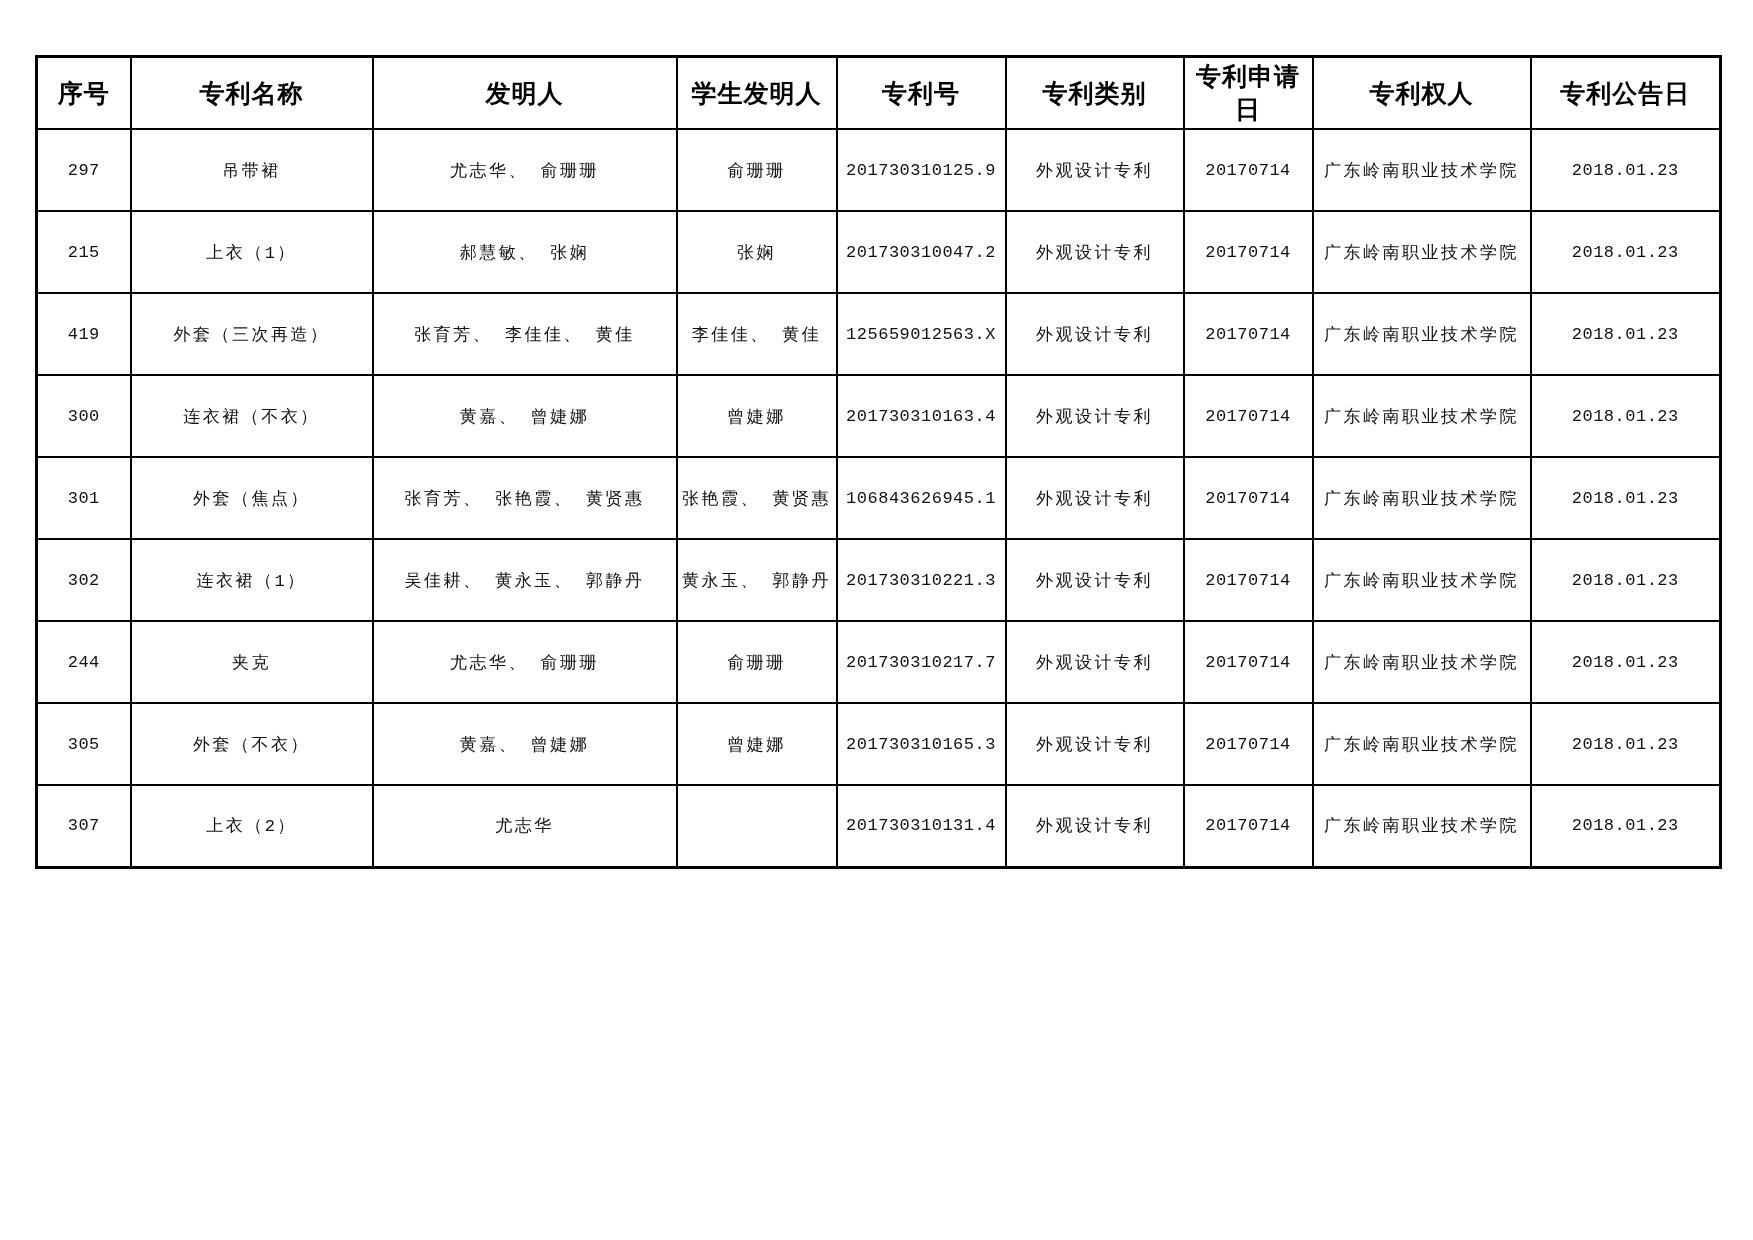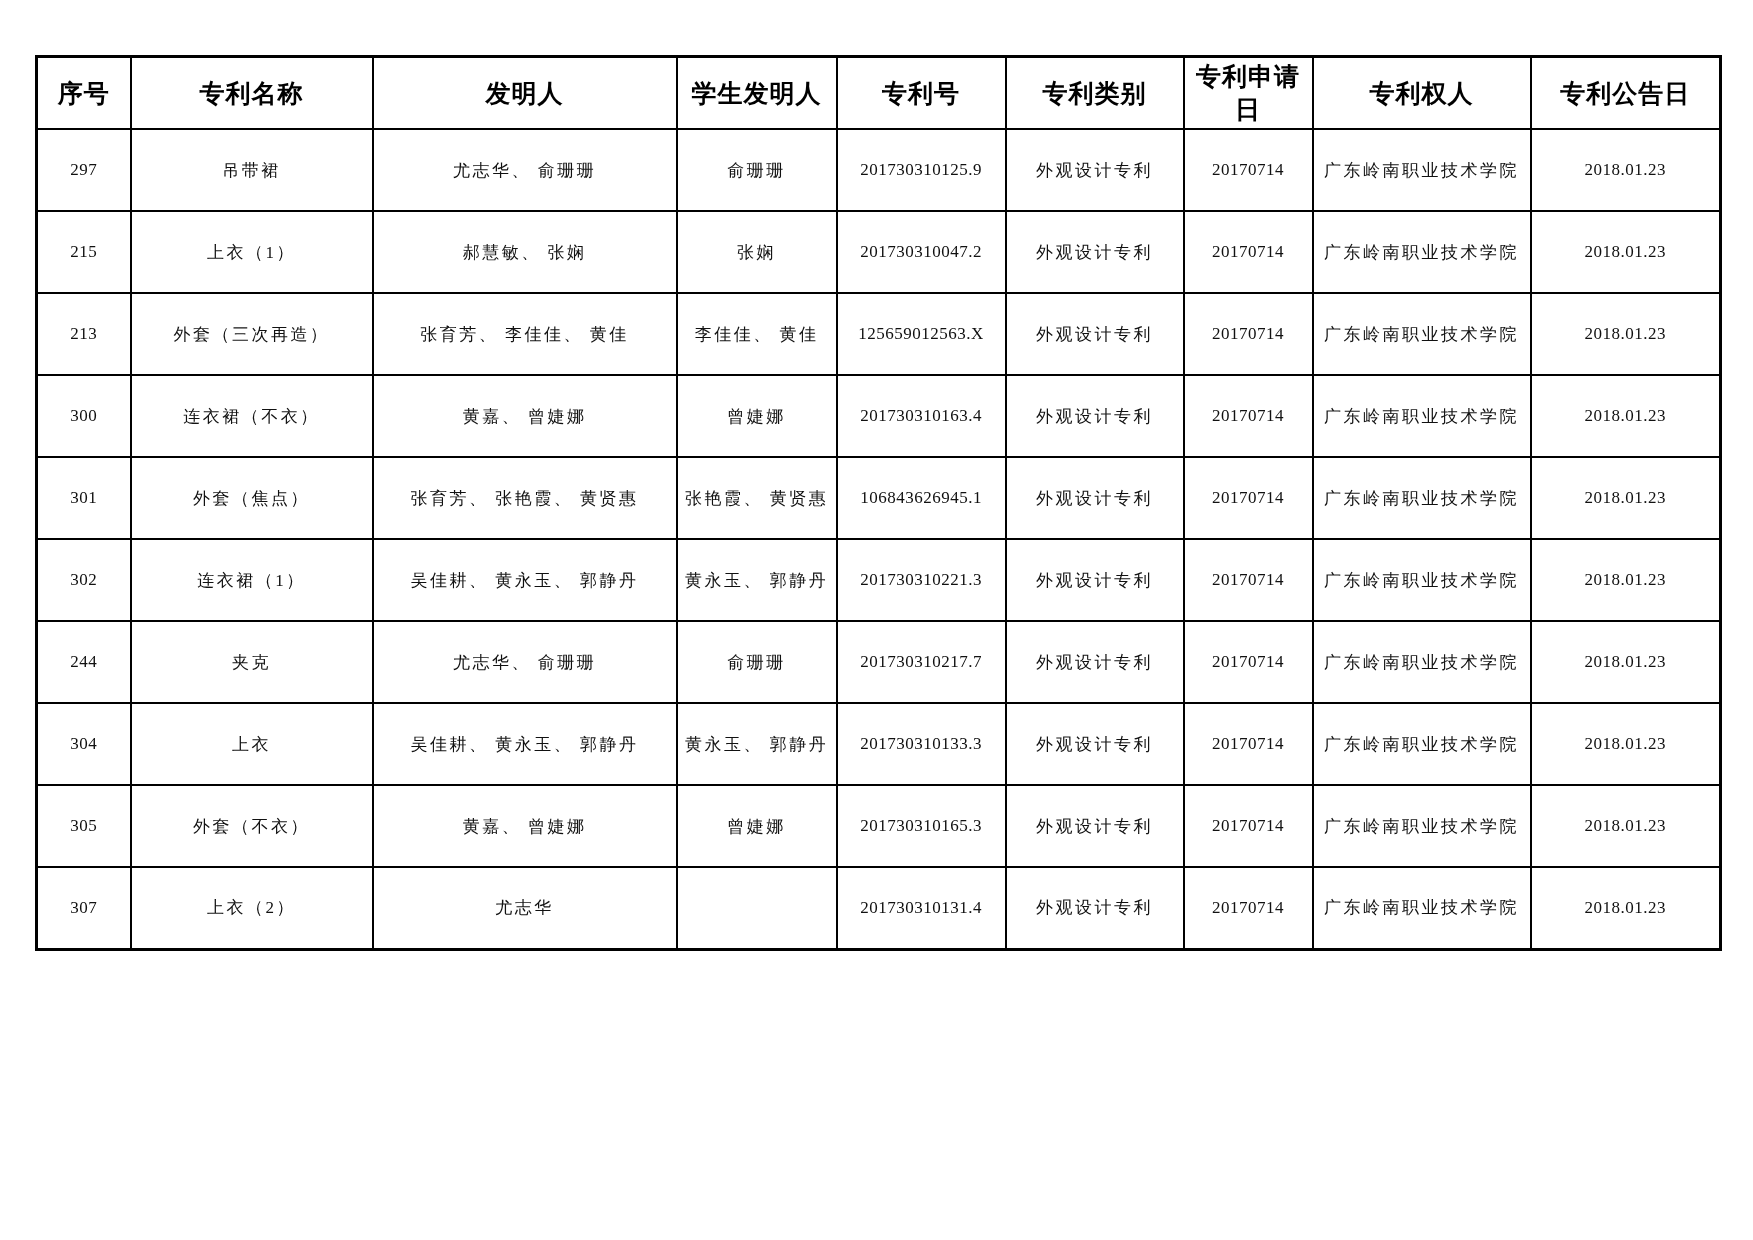--- a/index.html
+++ b/index.html
@@ -19,20 +19,21 @@
   }
   table.patent-table {
     position: absolute;
     left: 35px;
     top: 55px;
     width: 1684px;
     border-collapse: collapse;
     table-layout: fixed;
     border: 3px solid #000000;
     background: #ffffff;
+    font-family: Liberation Mono, monospace;
   }
   table.patent-table th,
   table.patent-table td {
     border: 2px solid #000000;
     text-align: center;
     vertical-align: middle;
     color: #111111;
     overflow: hidden;
     padding: 2px 4px;
     box-sizing: border-box;
@@ -112,21 +113,21 @@
           <td>上衣（1）</td>
           <td>郝慧敏、 张娴</td>
           <td>张娴</td>
           <td>201730310047.2</td>
           <td>外观设计专利</td>
           <td>20170714</td>
           <td>广东岭南职业技术学院</td>
           <td>2018.01.23</td>
         </tr>
         <tr>
-          <td>213</td>
+          <td>419</td>
           <td>外套（三次再造）</td>
           <td>张育芳、 李佳佳、 黄佳</td>
           <td>李佳佳、 黄佳</td>
           <td>125659012563.X</td>
           <td>外观设计专利</td>
           <td>20170714</td>
           <td>广东岭南职业技术学院</td>
           <td>2018.01.23</td>
         </tr>
         <tr>
@@ -167,31 +168,20 @@
           <td>夹克</td>
           <td>尤志华、 俞珊珊</td>
           <td>俞珊珊</td>
           <td>201730310217.7</td>
           <td>外观设计专利</td>
           <td>20170714</td>
           <td>广东岭南职业技术学院</td>
           <td>2018.01.23</td>
         </tr>
         <tr>
-          <td>304</td>
-          <td>上衣</td>
-          <td>吴佳耕、 黄永玉、 郭静丹</td>
-          <td>黄永玉、 郭静丹</td>
-          <td>201730310133.3</td>
-          <td>外观设计专利</td>
-          <td>20170714</td>
-          <td>广东岭南职业技术学院</td>
-          <td>2018.01.23</td>
-        </tr>
-        <tr>
           <td>305</td>
           <td>外套（不衣）</td>
           <td>黄嘉、 曾婕娜</td>
           <td>曾婕娜</td>
           <td>201730310165.3</td>
           <td>外观设计专利</td>
           <td>20170714</td>
           <td>广东岭南职业技术学院</td>
           <td>2018.01.23</td>
         </tr>

